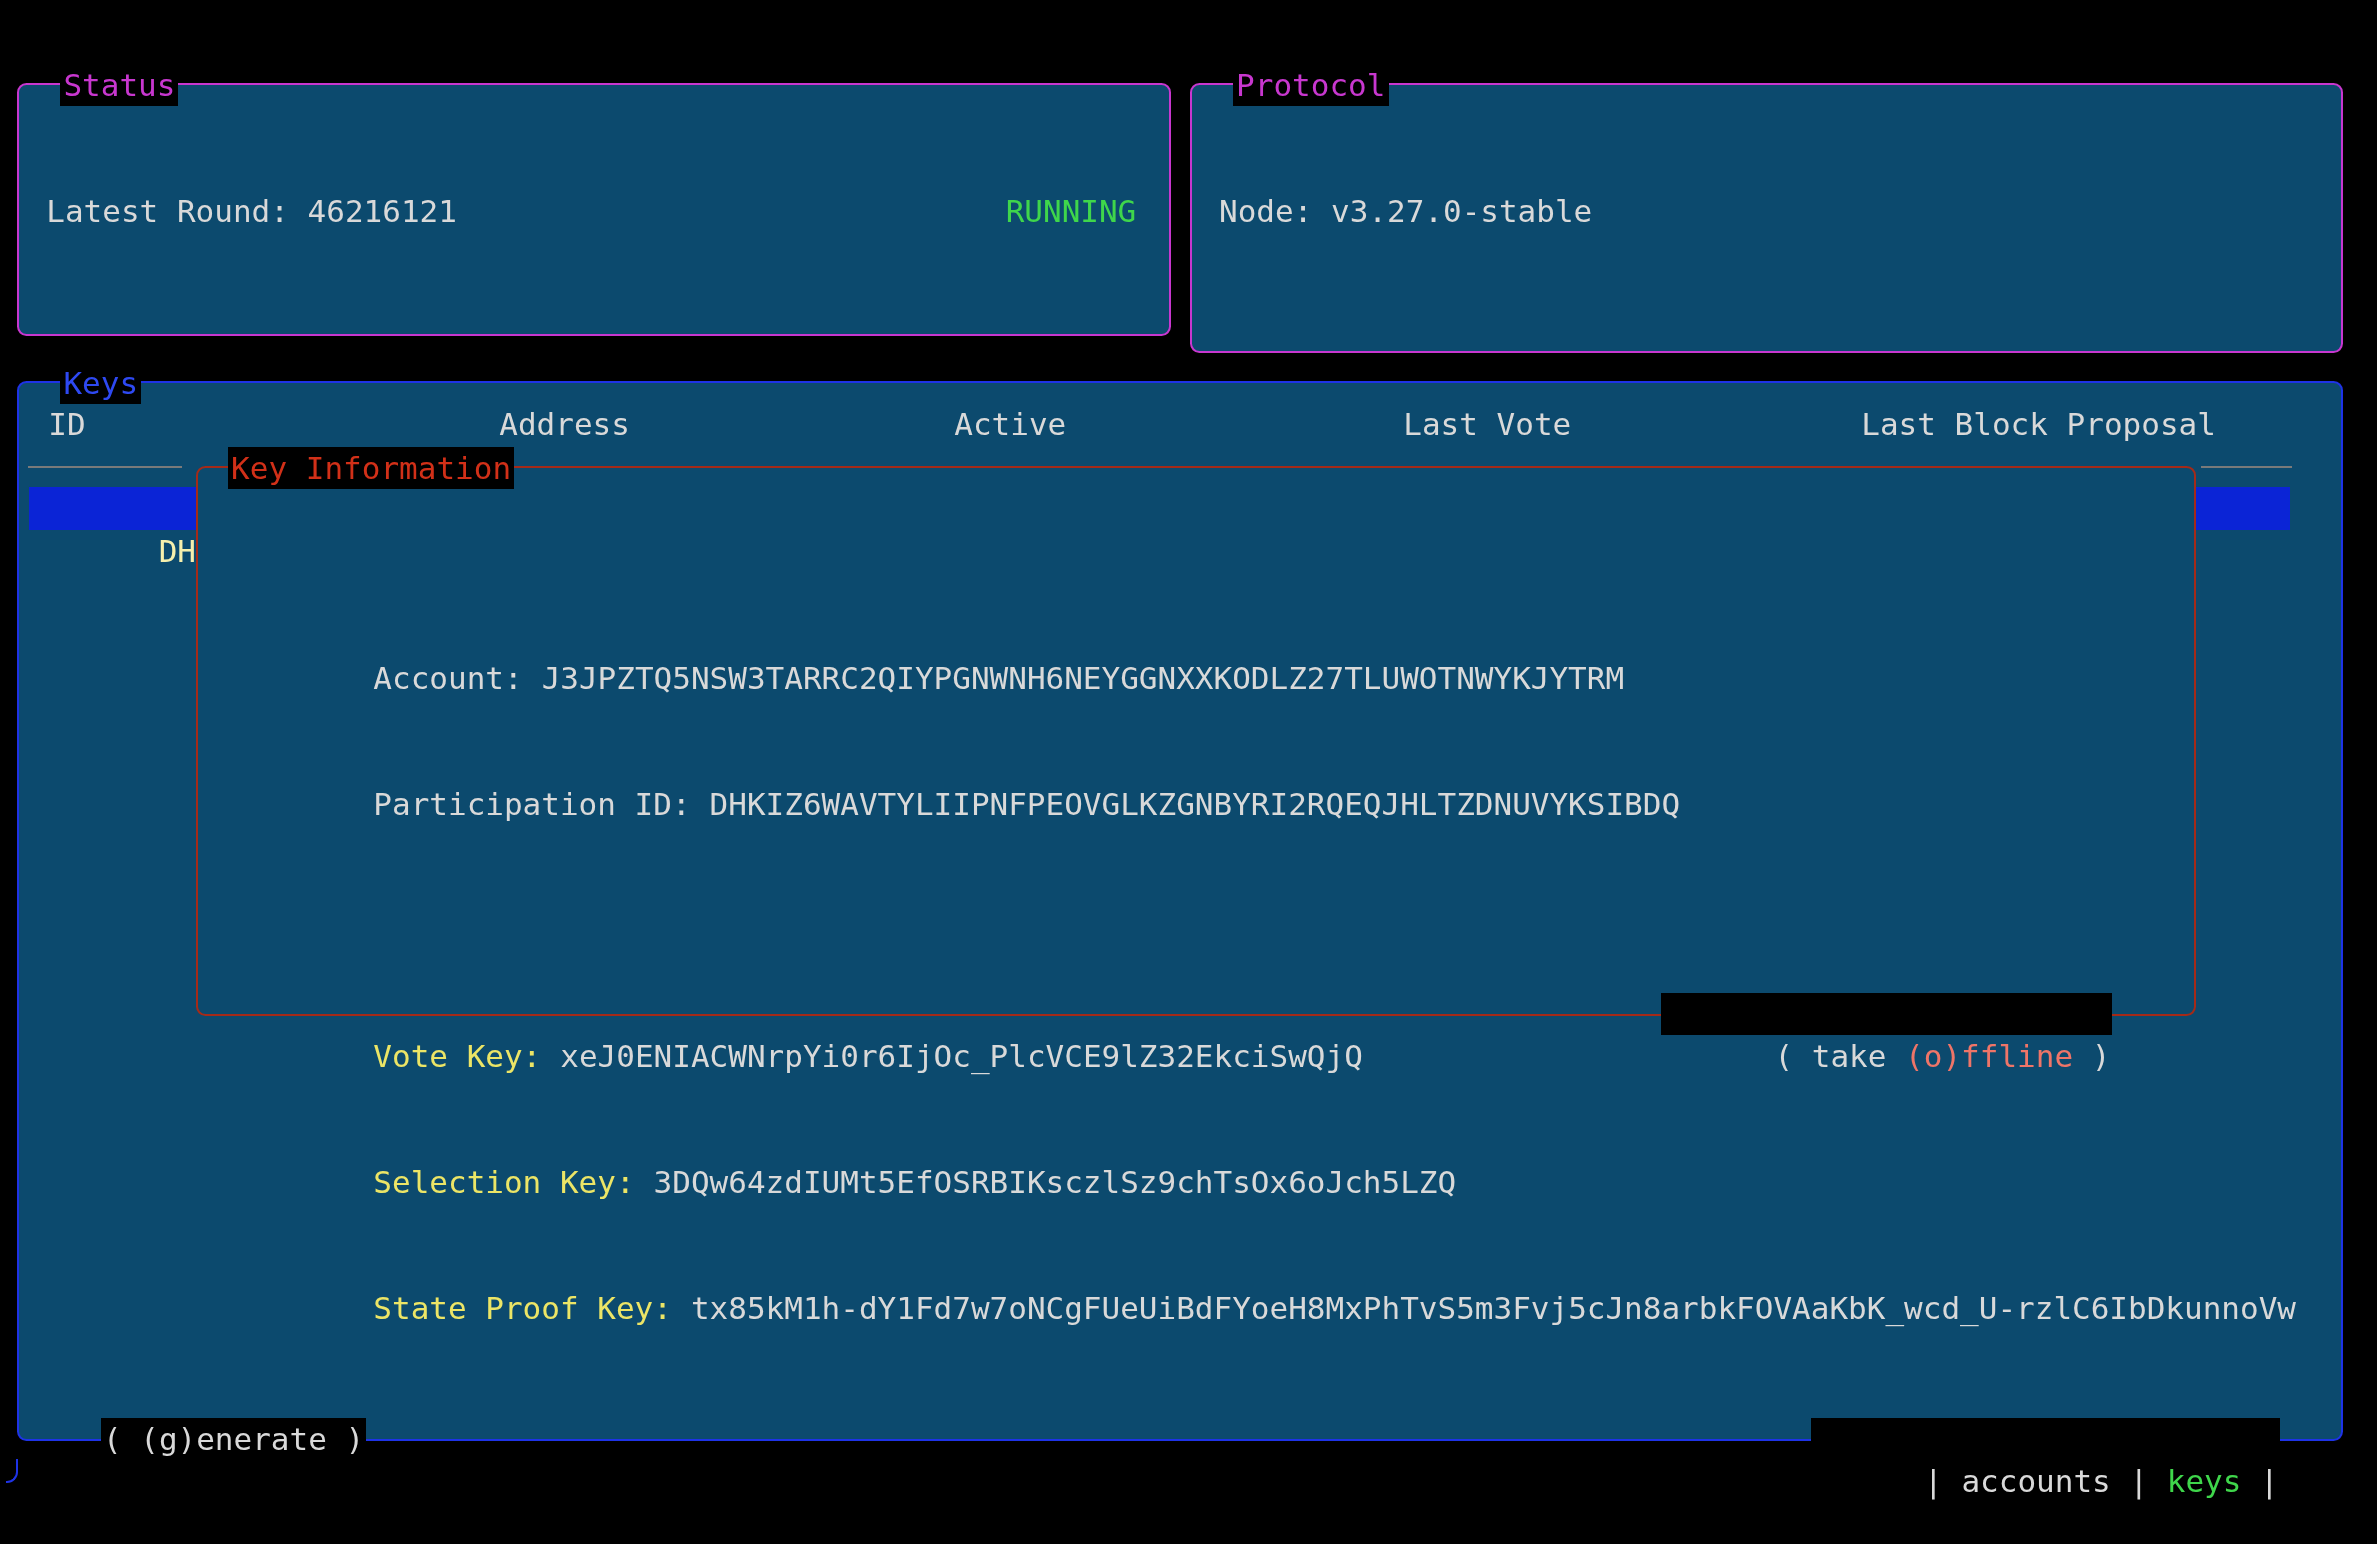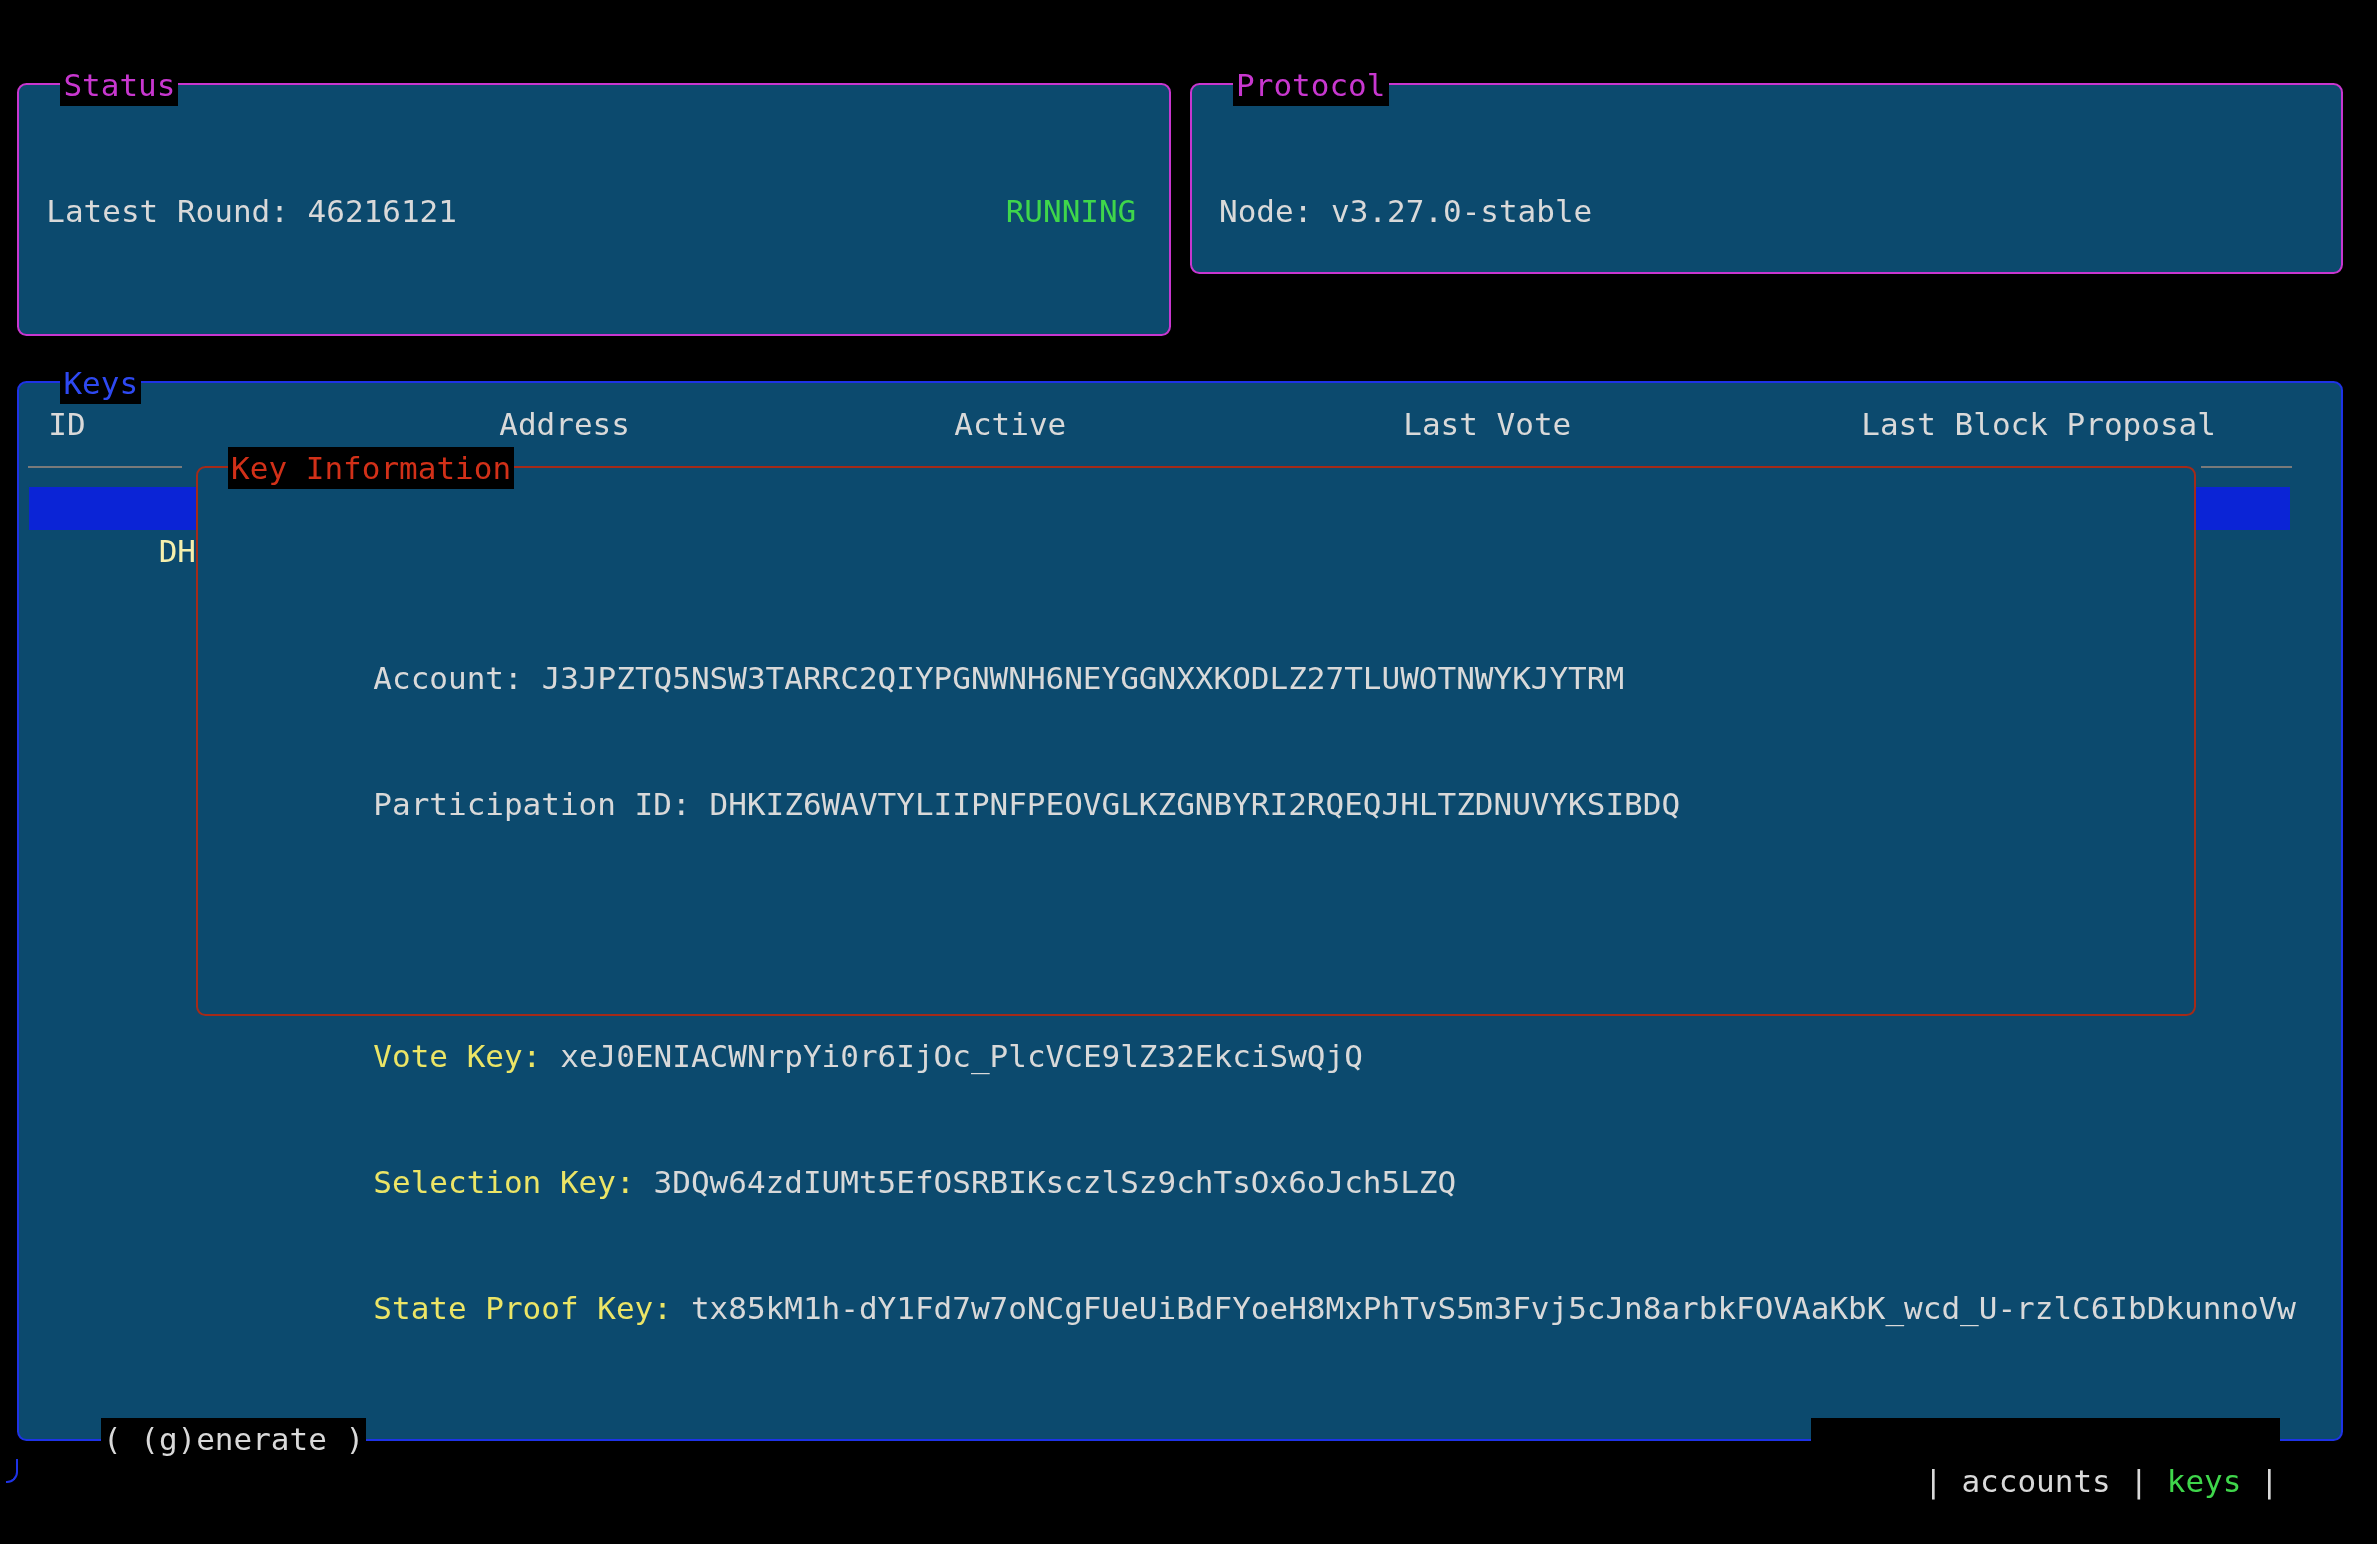--- a/index.html
+++ b/index.html
@@ -15,21 +15,21 @@
   }
   .screen, .screen * { white-space: pre; box-sizing: border-box; }
 
   .tui-box {
     position: absolute;
     border: 2.4px solid;
     border-radius: 9.4px;
     background: #0c4a6e;
   }
   .status-box   { left: 17.3px;   top: 83px; width: 1154px; height: 253px; border-color: #c837cf; }
-  .protocol-box { left: 1190px; top: 83px; width: 1153px; height: 191px; border-color: #c837cf; padding-left: 8px; }
+  .protocol-box { left: 1190px; top: 83px; width: 1153px; height: 270px; border-color: #c837cf; padding-left: 8px; }
   .keys-box     { left: 17.3px;   top: 381px; width: 2326px; height: 1060px; border-color: #1e33e6; }
   .modal        { left: 196px;  top: 466px; width: 2000px; height: 550px;  border-color: #a52a18; z-index: 5; }
 
   .box-title {
     position: absolute;
     top: -21px;
     height: 42px;
     line-height: 42px;
     background: #000;
     padding: 0 3.1px;
@@ -191,19 +191,22 @@
       <div class="line">
         <span class="lbl-y">State Proof Key:</span><span class="val">tx85kM1h-dY1Fd7w7oNCgFUeUiBdFYoeH8MxPhTvS5m3Fvj5cJn8arbkFOVAaKbK_wcd_U-rzlC6IbDkunnoVw</span>
       </div>
       <div class="line"></div>
       <div class="line">
         
       </div>
       
       
     </div>
+    <div class="border-btn offline-btn">
+      <span>( take </span><span class="salmon">(o)ffline</span><span> )</span>
+    </div>
   </div>
 
   
   <div class="border-artifact"></div>
 
 </div>
 
 
 </body></html>

